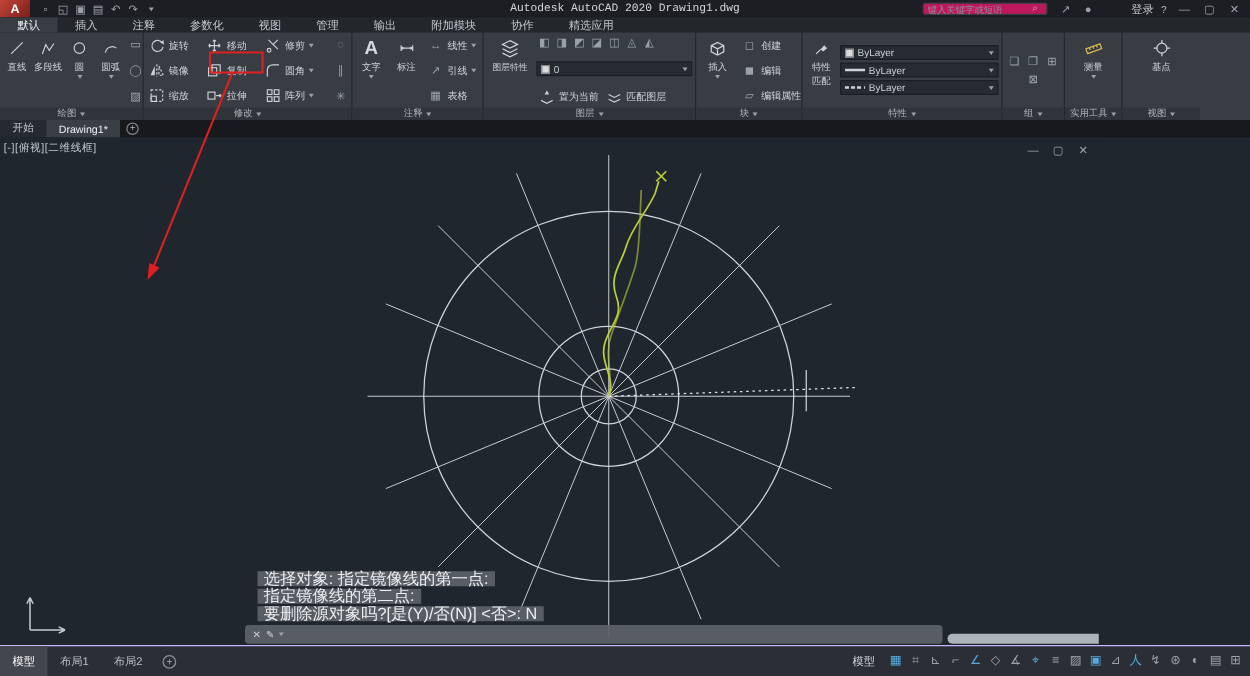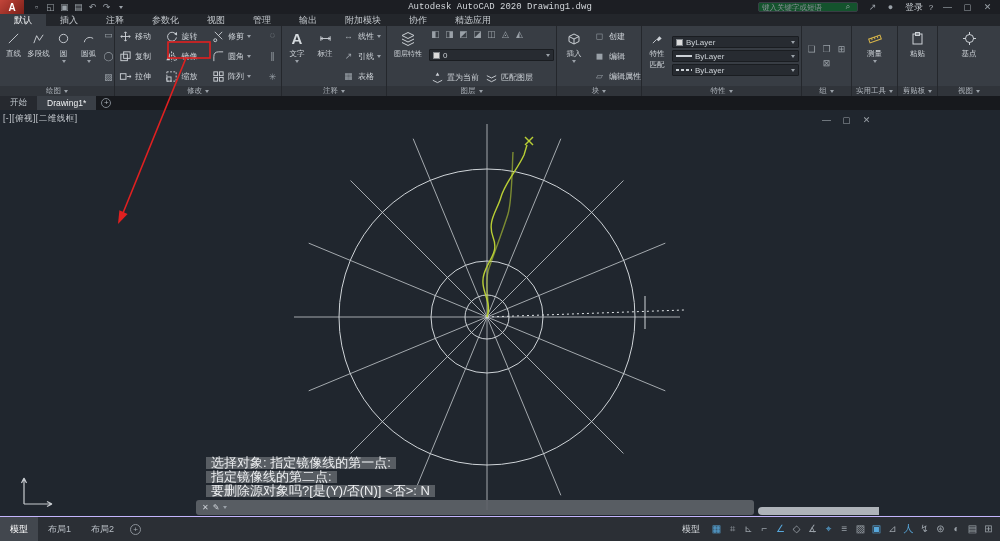--- a/index.html
+++ b/index.html
@@ -11,21 +11,21 @@
   #root{position:relative; width:1000px; height:541px; overflow:hidden; background:var(--canvas); user-select:none;}
 
   
   .titlebar{position:absolute; top:0; left:0; width:1000px; height:14px; background:#1c1e23;
             display:flex; align-items:center; color:#c4c9ce; font-size:9px; gap:2px;}
   .logo{width:24px; height:14px; background:linear-gradient(135deg,#c2453a,#7c1f18);
         color:#fff; font-weight:bold; font-size:10px; display:flex; align-items:center; justify-content:center;}
   #qat{display:flex; align-items:center; gap:1px; padding:0 4px;}
   .tbicon{width:12px; text-align:center; font-size:8px; color:#b6bbc1;}
   .apptitle{position:absolute; left:0; right:0; text-align:center; font-size:9px; color:#d2d6da; pointer-events:none;font-family:Liberation Mono, monospace;}
-  .searchbox{margin-left:auto; width:100px; height:10px; background:#14532d; border:1px solid #383d44;
+  .searchbox{margin-left:auto; width:100px; height:10px; background:#be185d; border:1px solid #383d44;
              border-radius:2px; display:flex; align-items:center; padding:0 3px; gap:2px; z-index:2;}
   .searchbox input{flex:1; background:transparent; border:none; outline:none; color:#d8dbde; font-size:7.5px; min-width:0;}
   .searchbox input::placeholder{color:#8b9197;}
   #tbright{display:flex; align-items:center; gap:5px; padding:0 6px; z-index:2;}
   #tbwin{display:flex; align-items:center; gap:7px; padding:0 6px 0 2px; z-index:2;}
 
   
   .menubar{position:absolute; top:14px; left:0; width:1000px; height:12px; background:#23262b;
            display:flex; align-items:stretch; font-size:9px; color:#c3c8cd;}
   .mtab{padding:0 14px; display:flex; align-items:center;}
@@ -144,21 +144,21 @@
     <i class="caret"></i>
     <div class="apptitle">Autodesk AutoCAD 2020   Drawing1.dwg</div>
     <div class="searchbox">
       <input placeholder="键入关键字或短语" style="">
       <span class="tbicon">⌕</span>
     </div>
     <div id="tbright">
         <span class="gicon">↗</span>
         <span class="gicon">●</span>
       </div>
-    <span style="z-index:2;">登录</span>
+    <span style="z-index:2;margin-left:20px;">登录</span>
     <span class="tbicon" style="z-index:2;">?</span>
     <div id="tbwin">
         <span class="gicon">—</span>
         <span class="gicon">▢</span>
         <span class="gicon">✕</span>
       </div>
   </div>
 
   <div class="menubar">
     <span class="mtab active">默认</span>
@@ -221,61 +221,61 @@
         <span>绘图</span>
           <i class="caret"></i>
       </div>
     </div>
 
     <div class="panel" style="width:167px;">
       <div class="panel-body">
         <div class="mod-col" style="width:46px;">
           <div class="tool-h">
             <svg class="tool-svg" viewBox="0 0 14 14">
-                <path d="M7,2 V12 M2,7 H12 M7,2 L5.6,3.4 M7,2 L8.4,3.4 M7,12 L5.6,10.6 M7,12 L8.4,10.6 M2,7 L3.4,5.6 M2,7 L3.4,8.4 M12,7 L10.6,5.6 M12,7 L10.6,8.4"></path>
-              </svg>
-            <span>移动</span>
-          </div>
-          <div class="tool-h">
-            <svg class="tool-svg" viewBox="0 0 14 14">
-                <rect x="2" y="4.5" width="7" height="7"></rect>
-                <rect x="5" y="2" width="7" height="7"></rect>
-              </svg>
-            <span>复制</span>
-          </div>
-          <div class="tool-h">
-            <svg class="tool-svg" viewBox="0 0 14 14">
-                <rect x="1.5" y="4" width="6" height="6"></rect>
-                <path d="M8.5,7 H13 M13,7 L11.4,5.7 M13,7 L11.4,8.3"></path>
-              </svg>
-            <span>拉伸</span>
-          </div>
-        </div>
-        <div class="mod-col" style="width:46px;">
-          <div class="tool-h">
-            <svg class="tool-svg" viewBox="0 0 14 14">
                 <path d="M11.5,4.5 A4.8,4.8 0 1 0 12.3,8"></path>
                 <path class="fill" d="M12.8,2.2 L13,6 L9.8,4.4 Z"></path>
               </svg>
             <span>旋转</span>
           </div>
           <div class="tool-h">
             <svg class="tool-svg" viewBox="0 0 14 14">
                 <path class="fill" d="M1.5,11 L5.2,3 L5.2,11 Z"></path>
                 <path class="dash" d="M12.5,11 L8.8,3 L8.8,11 Z"></path>
                 <line class="dash" x1="7" y1="1.5" x2="7" y2="12.5"></line>
               </svg>
             <span>镜像</span>
           </div>
           <div class="tool-h">
             <svg class="tool-svg" viewBox="0 0 14 14">
                 <rect x="2" y="7.5" width="4.5" height="4.5"></rect>
                 <rect class="dash" x="2" y="2" width="10" height="10"></rect>
               </svg>
             <span>缩放</span>
+          </div>
+        </div>
+        <div class="mod-col" style="width:46px;">
+          <div class="tool-h">
+            <svg class="tool-svg" viewBox="0 0 14 14">
+                <path d="M7,2 V12 M2,7 H12 M7,2 L5.6,3.4 M7,2 L8.4,3.4 M7,12 L5.6,10.6 M7,12 L8.4,10.6 M2,7 L3.4,5.6 M2,7 L3.4,8.4 M12,7 L10.6,5.6 M12,7 L10.6,8.4"></path>
+              </svg>
+            <span>移动</span>
+          </div>
+          <div class="tool-h">
+            <svg class="tool-svg" viewBox="0 0 14 14">
+                <rect x="2" y="4.5" width="7" height="7"></rect>
+                <rect x="5" y="2" width="7" height="7"></rect>
+              </svg>
+            <span>复制</span>
+          </div>
+          <div class="tool-h">
+            <svg class="tool-svg" viewBox="0 0 14 14">
+                <rect x="1.5" y="4" width="6" height="6"></rect>
+                <path d="M8.5,7 H13 M13,7 L11.4,5.7 M13,7 L11.4,8.3"></path>
+              </svg>
+            <span>拉伸</span>
           </div>
         </div>
         <div class="mod-col" style="width:56px;">
           <div class="tool-h">
             <svg class="tool-svg" viewBox="0 0 14 14">
                 <path d="M3,2 L11,10 M11,2 L7,6"></path>
                 <circle cx="3.5" cy="11" r="1.6"></circle>
               </svg>
             <span>修剪</span>
             <i class="caret"></i>
@@ -495,37 +495,20 @@
           <span>测量</span>
           <i class="caret"></i>
         </div>
       </div>
       <div class="panel-title">
         <span>实用工具</span>
           <i class="caret"></i>
       </div>
     </div>
 
-    <div class="panel" style="width:40px;">
-      <div class="panel-body" style="justify-content:center;">
-        <div class="tool-v">
-          <span class="ic">
-            <svg class="tool-svg" style="width:15px;height:15px;" viewBox="0 0 15 15">
-                <rect x="3" y="3" width="9" height="10"></rect>
-                <rect x="5.5" y="1.5" width="4" height="3"></rect>
-              </svg>
-            </span>
-          <span>粘贴</span>
-        </div>
-      </div>
-      <div class="panel-title">
-        <span>剪贴板</span>
-          <i class="caret"></i>
-      </div>
-    </div>
 
     <div class="panel" style="width:62px; border-right:none;">
       <div class="panel-body" style="justify-content:center;">
         <div class="tool-v">
           <span class="ic">
             <svg class="tool-svg" style="width:15px;height:15px;" viewBox="0 0 15 15">
                 <circle cx="7.5" cy="7.5" r="4"></circle>
                 <path d="M7.5,1 V4 M7.5,11 V14 M1,7.5 H4 M11,7.5 H14"></path>
               </svg>
             </span>

